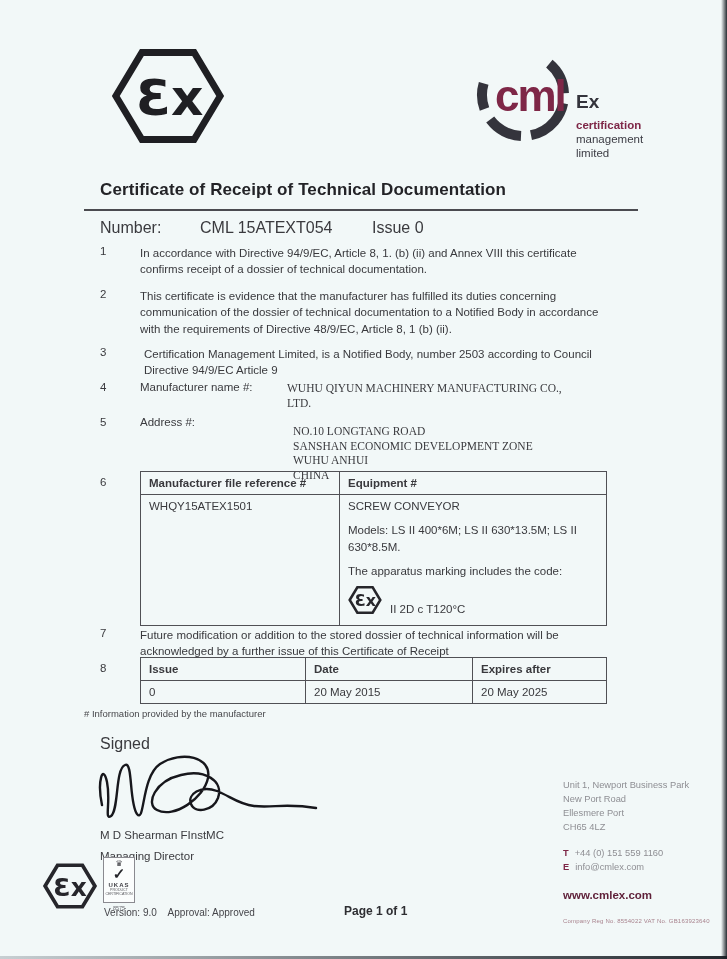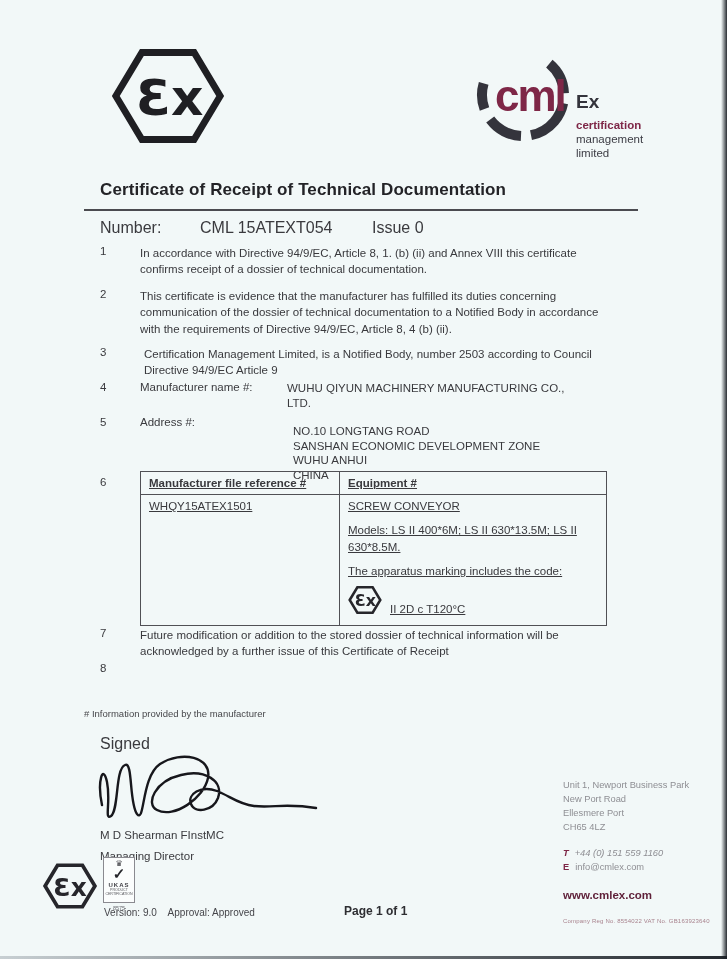--- a/index.html
+++ b/index.html
@@ -13,37 +13,37 @@
     background:linear-gradient(to right,rgba(90,100,110,0),rgba(30,34,40,0.95));}
   .edge-bottom{position:absolute;left:0;bottom:0;width:100%;height:3px;
     background:linear-gradient(to right,rgba(120,130,140,0.35),rgba(25,30,36,0.95));}
   .abs{position:absolute;}
   .txt{font-size:16px;line-height:1.42;}
   .title{font-size:17px;font-weight:bold;color:#232327;letter-spacing:0.1px;}
   .rule{height:2px;background:#4b4b50;}
   .num{display:inline-block;width:26px;font-size:11.5px;}
   .clause-text{font-size:11.5px;line-height:1.42;color:#39393d;}
   .label{font-size:11.5px;}
-  .upper{font-size:11.5px;line-height:1.28;}
-  table{border-collapse:collapse;text-decoration:underline;}
+  .upper{font-size:11.5px;line-height:1.28;font-family:Liberation Serif, serif;}
+  table{border-collapse:collapse;}
   .eq-table, .issue-table{position:absolute;border:1.6px solid #505055;}
   .eq-table td, .issue-table td{border:1.4px solid #505055;vertical-align:top;
     font-size:11.5px;padding:5px 8px;color:#39393d;}
   .th{font-weight:bold;color:#2c2c30;}
   .models{margin-top:10px;line-height:1.45;}
   .marking-intro{margin-top:10px;}
   .marking-row{margin-top:8px;display:flex;align-items:flex-end;gap:8px;}
   .marking-code{font-size:11.5px;padding-bottom:2px;}
   .footnote{font-size:9.5px;color:#47474b;}
   .sig-name{font-size:11.5px;line-height:1.45;}
   .version-line{font-size:10px;color:#45454a;}
   .page-label{font-size:12px;font-weight:bold;color:#2e2e32;}
   
   .contact{font-size:9.3px;color:#8e8e93;line-height:1.5;}
-  .contact .tel-row{margin-top:12px;font-style:italic;}
+  .contact .tel-row{margin-top:12px;}
   .contact .lead{color:var(--maroon);font-weight:bold;margin-right:6px;}
   .contact .www{margin-top:12px;font-size:11.5px;font-weight:bold;color:#5e1f38;}
   .contact .reg{margin-top:13px;font-size:6px;color:#a8828d;letter-spacing:0.2px;white-space:nowrap;}
   
   .ukas-box{width:32px;height:46px;border:1px solid #8a8a90;background:#fbfdfd;
     text-align:center;line-height:1;padding-top:2px;box-sizing:border-box;}
   .ukas-crown{font-size:8px;color:#3c3c42;}
   .ukas-check{font-size:15px;font-weight:bold;color:#26262b;margin-top:-2px;}
   .ukas-name{font-size:6px;font-weight:bold;color:#3c3c42;letter-spacing:1px;margin-top:1px;}
   .ukas-sub{font-size:3.6px;color:#55555a;margin-top:1px;}
@@ -80,21 +80,21 @@
   <div class="abs txt" style="left:200px;top:217px;">CML 15ATEXT054</div>
   <div class="abs txt" style="left:372px;top:217px;">Issue 0</div>
 
   <div class="abs" style="left:100px;top:245px;width:512px;">
     <span class="num" style="position:absolute;left:0;top:0;">1</span>
     <div class="clause-text" style="margin-left:40px;">In accordance with Directive 94/9/EC, Article 8, 1. (b) (ii) and Annex VIII this certificate confirms receipt of a dossier of technical documentation.</div>
   </div>
 
   <div class="abs" style="left:100px;top:288px;width:512px;">
     <span class="num" style="position:absolute;left:0;top:0;">2</span>
-    <div class="clause-text" style="margin-left:40px;">This certificate is evidence that the manufacturer has fulfilled its duties concerning communication of the dossier of technical documentation to a Notified Body in accordance with the requirements of Directive 94/9/EC, Article 8, 4 (b) (ii).</div>
+    <div class="clause-text" style="margin-left:40px;">This certificate is evidence that the manufacturer has fulfilled its duties concerning communication of the dossier of technical documentation to a Notified Body in accordance with the requirements of Directive 48/9/EC, Article 8, 1 (b) (ii).</div>
   </div>
 
   <div class="abs" style="left:100px;top:346px;width:512px;">
     <span class="num" style="position:absolute;left:0;top:0;">3</span>
     <div class="clause-text" style="margin-left:44px;">Certification Management Limited, is a Notified Body, number 2503 according to Council Directive 94/9/EC Article 9</div>
   </div>
 
   <span class="abs num" style="left:100px;top:381px;">4</span>
   <div class="abs label" style="left:140px;top:381px;">Manufacturer name #:</div>
   <div class="abs upper" style="left:287px;top:381px;width:300px;">WUHU QIYUN MACHINERY MANUFACTURING CO., LTD.</div>
@@ -134,20 +134,34 @@
     </tr>
   </tbody>
     </table>
 
   <div class="abs" style="left:100px;top:627px;width:512px;">
     <span class="num" style="position:absolute;left:0;top:0;">7</span>
     <div class="clause-text" style="margin-left:40px;">Future modification or addition to the stored dossier of technical information will be acknowledged by a further issue of this Certificate of Receipt</div>
   </div>
 
   <span class="abs num" style="left:100px;top:662px;">8</span>
+  <table class="issue-table" style="left:140px;top:657px;width:467px;">
+    <tbody>
+        <tr>
+      <td class="th" style="width:148px;">Issue</td>
+      <td class="th" style="width:150px;">Date</td>
+      <td class="th">Expires after</td>
+    </tr>
+    <tr>
+      <td>0</td>
+      <td>20 May 2015</td>
+      <td>20 May 2025</td>
+    </tr>
+  </tbody>
+    </table>
 
   <div class="abs footnote" style="left:84px;top:708px;"># Information provided by the manufacturer</div>
 
   <div class="abs txt" style="left:100px;top:733px;">Signed</div>
   <div class="abs" style="left:94px;top:753px;">
     <svg width="240" height="78" viewBox="0 0 240 78">
       <path d="M8 52 C3 28 9 10 13 29 C17 49 10 68 17 63 C25 57 21 16 31 12 C39 8 35 50 43 61 C51 71 47 24 66 11 C88 -3 118 4 114 25 C110 45 80 66 63 57 C51 51 61 28 87 22 C111 16 130 28 124 45 C119 58 101 61 97 51 C93 41 107 32 123 38 C136 43 144 51 160 53 C179 55 192 50 222 55" fill="none" stroke="#17171c" stroke-width="2.4" stroke-linecap="round"></path>
     </svg>
   </div>
   <div class="abs sig-name" style="left:100px;top:827px;">M D Shearman FInstMC</div>

